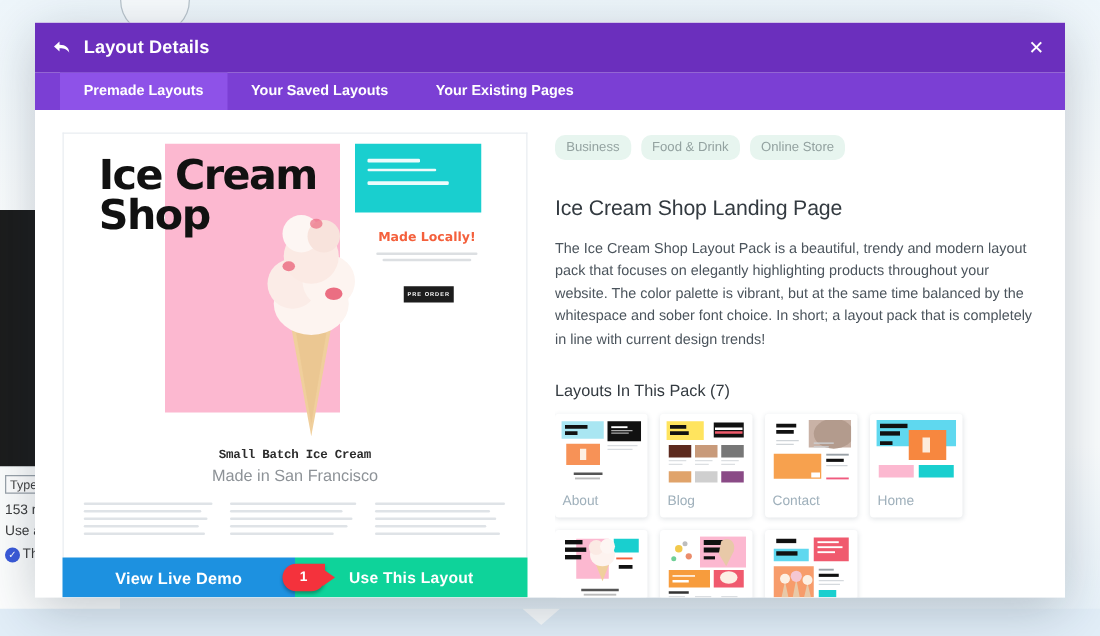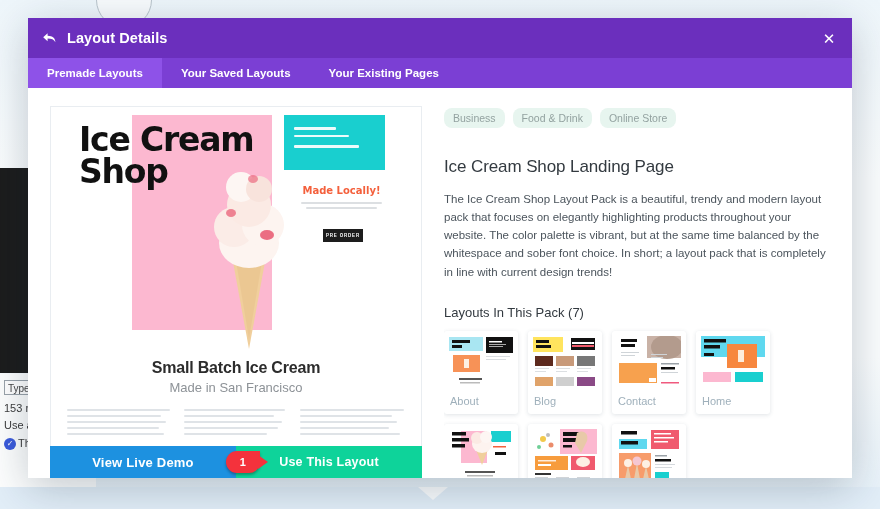--- a/index.html
+++ b/index.html
@@ -79,21 +79,21 @@
   .back-icon svg { display: block; }
   .modal-title {
     color: #fff; font-size: 14.5px; font-weight: bold; letter-spacing: .1px;
   }
   .close-btn {
     position: absolute; right: 14px; top: 50%; transform: translateY(-50%);
     color: #fff; font-size: 15px; line-height: 1; font-weight: 300;
     width: 18px; height: 18px; display: flex; align-items: center; justify-content: center;
   }
   .tabbar {
-    height: 30px; background: #7b3fd4; display: flex; flex: none;
+    height: 30px; background: #7b3fd4; display: flex; flex: none; padding-left: 20px;
   }
   .tab {
     display: flex; align-items: center; padding: 0 19px;
     color: #fff; font-size: 11.5px; font-weight: bold; white-space: nowrap;
   }
   .tab.active { background: #8e52e8; }
 
   .modal-body {
     flex: 1; display: flex; padding: 18px 22px 0 22px; gap: 22px;
     background: #fff; overflow: hidden;
@@ -134,22 +134,22 @@
     font-family: "DejaVu Sans", sans-serif;
   }
   .made-locally .ml-l { height: 2px; background: #dcdfe2; margin: 0 auto 3px; border-radius: 1px; }
   .preorder {
     position: absolute; left: 272px; top: 122px; width: 40px; height: 13px;
     background: #1d1d1d; color: #fff; font-size: 4.5px; letter-spacing: .8px;
     display: flex; align-items: center; justify-content: center; font-weight: bold;
   }
   .subhead { text-align: center; margin-top: 2px; }
   .subhead .s1 {
-    font-size: 16px; font-weight: bold; color: #2c2c2c;
-    font-family: Liberation Sans, sans-serif; letter-spacing: -.2px;
+    font-size: 10px; font-weight: bold; color: #2c2c2c;
+    font-family: Liberation Mono, monospace; letter-spacing: -.2px;
   }
   .subhead .s2 { font-size: 13px; color: #8d9297; margin-top: 3px; }
   .lorem-cols { display: flex; gap: 12px; padding: 14px 16px 0 16px; }
   .lorem-cols .lc { flex: 1; }
   .lorem-cols .ll { height: 2px; background: #dfe3e7; border-radius: 1px; margin-bottom: 4px; }
   .action-row { display: flex; height: 32px; flex: none; position: relative; }
   .btn-demo {
     flex: 1; background: #1d91e0; color: #fff; font-size: 13px; font-weight: bold;
     display: flex; align-items: center; justify-content: center; letter-spacing: .2px;
   }

